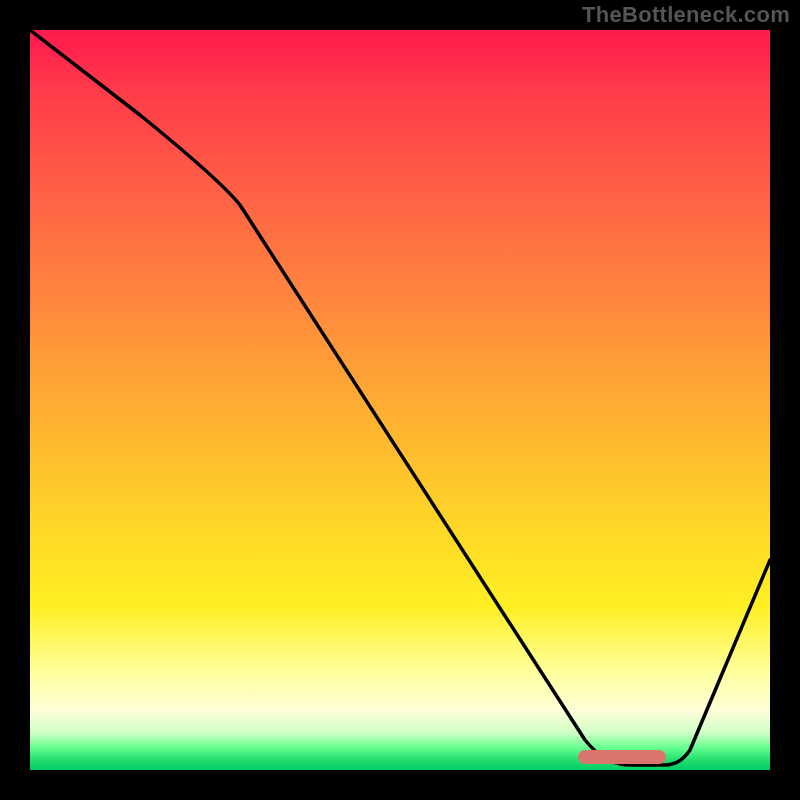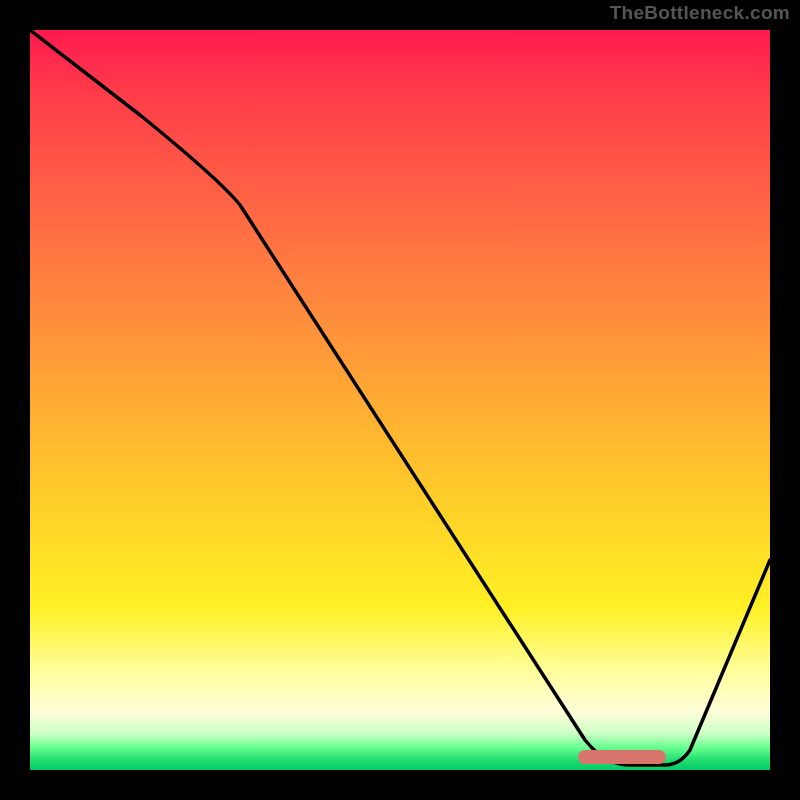--- a/index.html
+++ b/index.html
@@ -14,21 +14,21 @@
     position: relative;
     width: 800px;
     height: 800px;
     background: #000;
   }
   .watermark {
     position: absolute;
     top: 2px;
     right: 10px;
     color: #555;
-    font-size: 19px;
+    font-size: 22px;
     font-weight: bold;
     letter-spacing: 0.3px;
     z-index: 20;
   }
   .plot-area {
     position: absolute;
     left: 30px;
     top: 30px;
     width: 740px;
     height: 740px;

